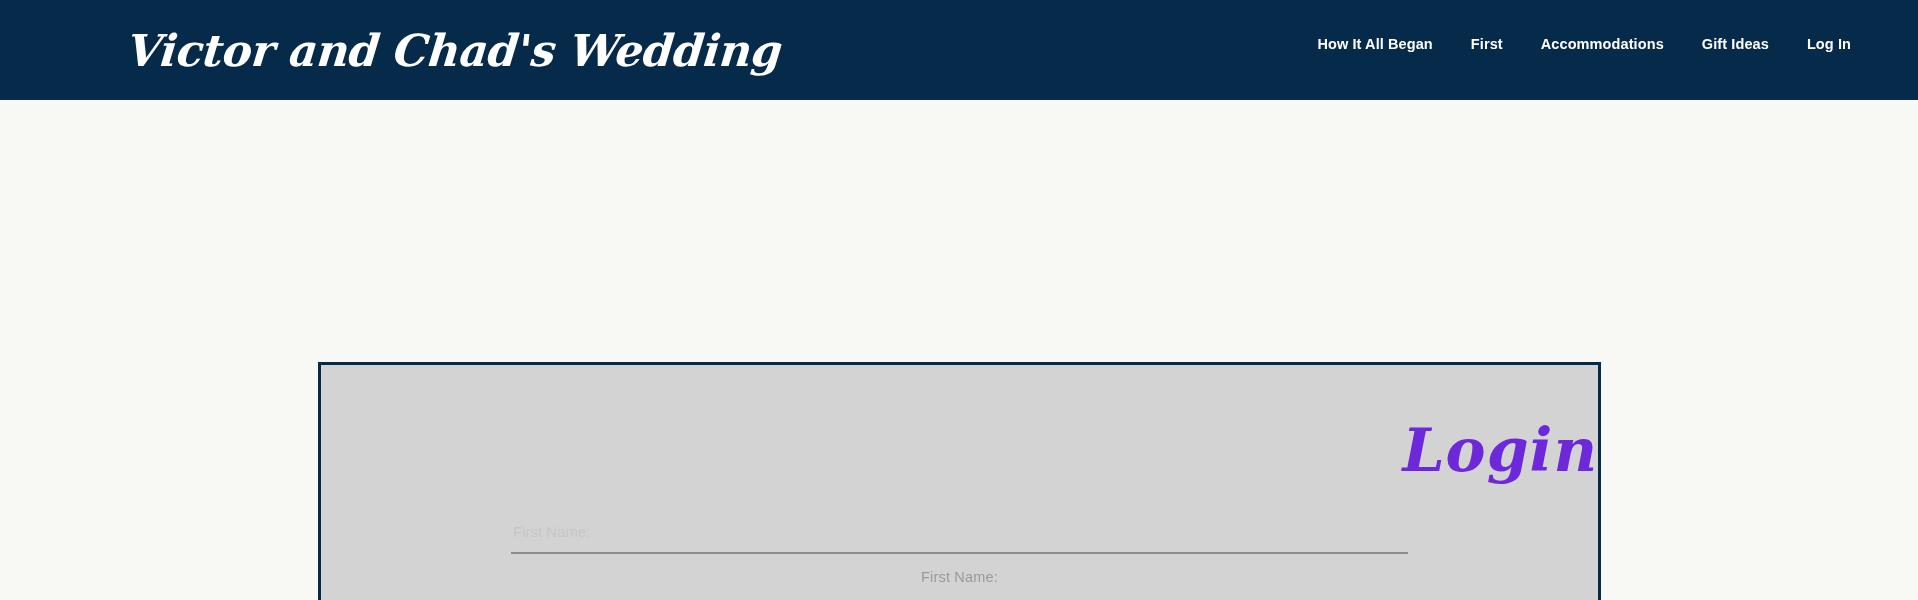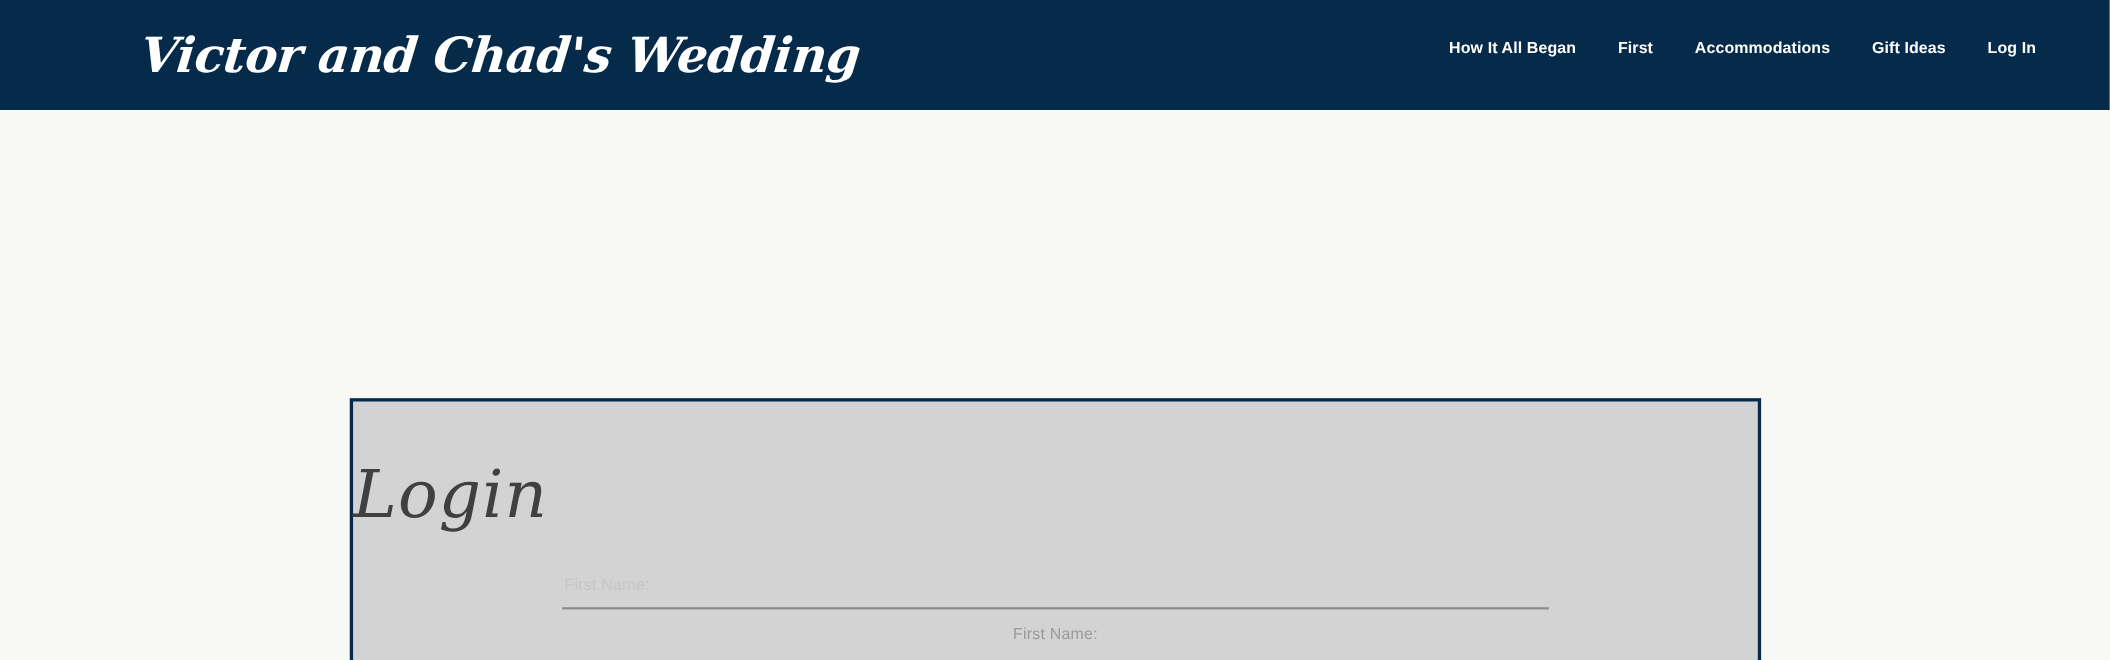--- a/index.html
+++ b/index.html
@@ -79,25 +79,25 @@
     left: 318px;
     top: 262px;
     width: 1283px;
     height: 420px;
     background: #d3d3d3;
     border: 3px solid #062a4a;
   }
 
   .login-heading {
     margin-top: 55px;
-    text-align: left;
-    color: #404040;
+    text-align: right;
+    color: #6d28d9;
     font-family: "DejaVu Serif", serif;
     font-style: italic;
-    font-weight: 400;
+    font-weight: 700;
     font-size: 60px;
     line-height: 1;
     letter-spacing: 1px;
   }
 
   .login-form {
     margin-top: 30px;
     padding: 0 190px;
   }
 

